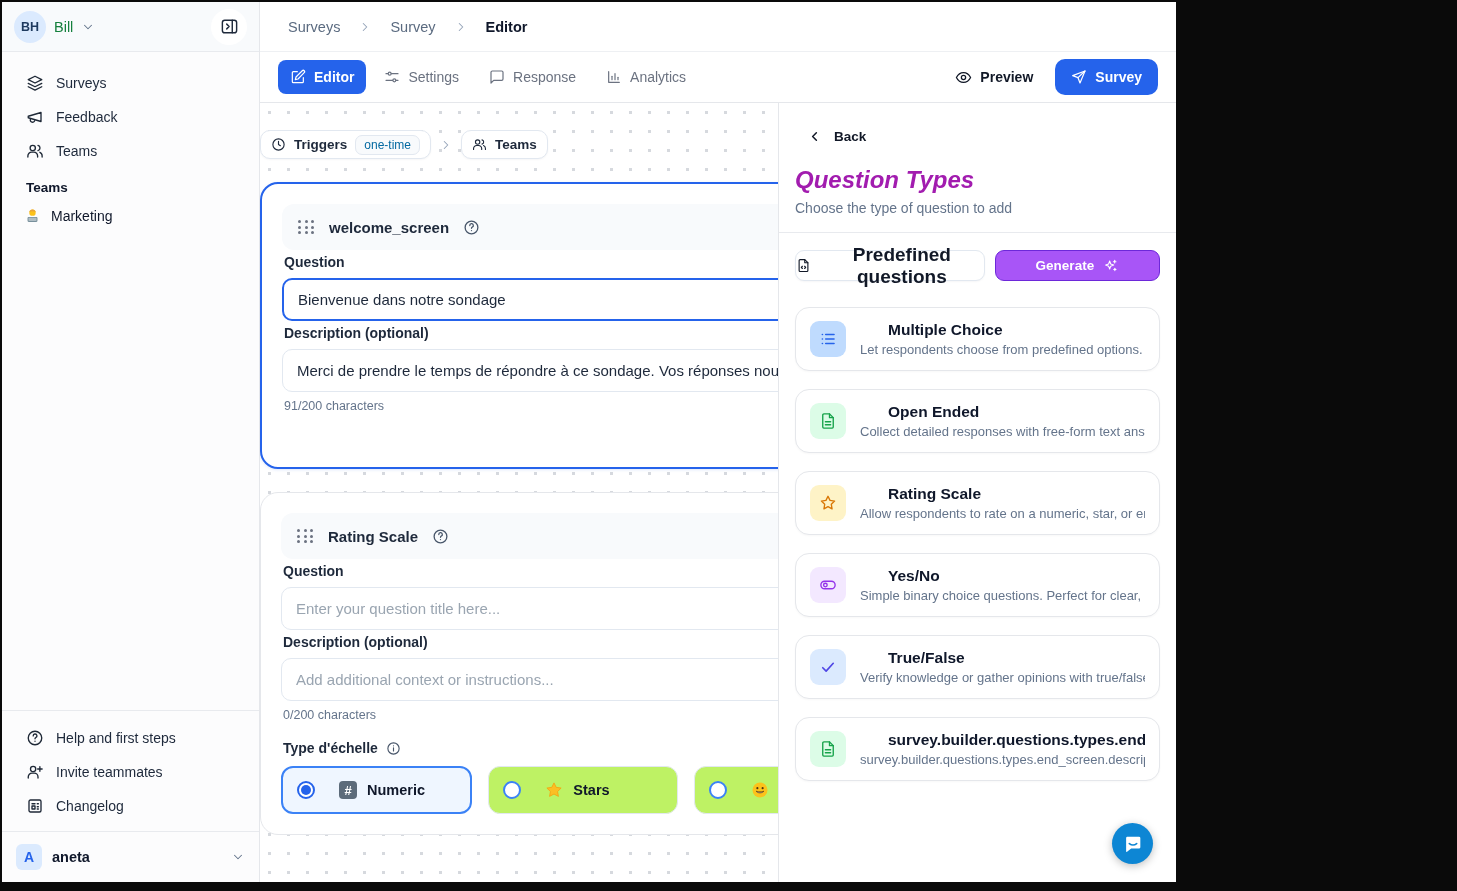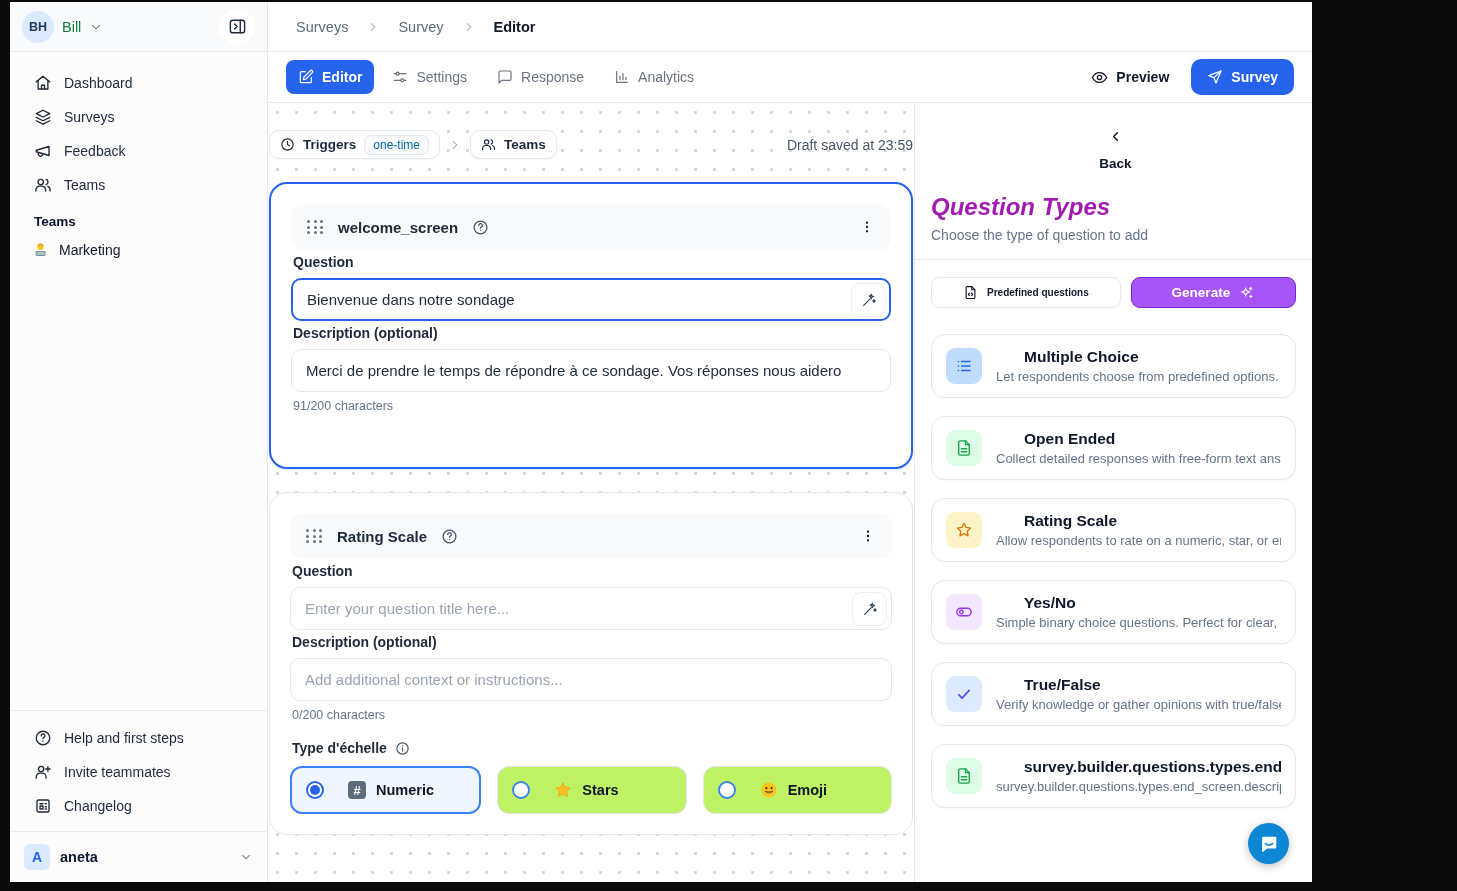--- a/index.html
+++ b/index.html
@@ -1,18 +1,18 @@
 <!DOCTYPE html>
 <html><head>
 <meta charset="utf-8">
 <style>
   * { margin:0; padding:0; box-sizing:border-box; }
   html,body { width:1457px; height:891px; overflow:hidden; background:#0a0a0a;
               font-family:"Liberation Sans", sans-serif; }
-  .app { position:absolute; top:2px; left:10px; width:1302px; height:880px;
+  .app { position:absolute; top:2px; left:2px; width:1174px; height:880px;
          background:#fff; display:flex; overflow:hidden; }
 
   svg { display:block; }
   .ico { stroke:currentColor; fill:none; stroke-width:1.8; stroke-linecap:round; stroke-linejoin:round; }
 
   
   .sidebar { width:258px; min-width:258px; height:100%; background:#fcfcfd;
              border-right:1px solid #e5e7eb; display:flex; flex-direction:column; }
   .sb-head { height:50px; background:#f8fafc; border-bottom:1px solid #e8eaee;
              display:flex; align-items:center; padding:0 12px; gap:8px; }
@@ -103,28 +103,28 @@
   .radio.on { border:2px solid #2563eb; position:relative; }
   .radio.on:after { content:""; position:absolute; inset:2px; border-radius:50%; background:#2563eb; }
   .opt-ico { margin-left:14px; display:flex; align-items:center; }
   .scale-opt .lbl { font-size:14.5px; font-weight:600; color:#0f172a; }
   .keycap { width:18px; height:18px; border-radius:4px; background:#5c6b7a; color:#fff; font-weight:bold;
             font-size:13px; display:flex; align-items:center; justify-content:center; }
 
   
   .panel { width:398px; min-width:398px; background:#fff; border-left:1px solid #e5e7eb;
            display:flex; flex-direction:column; overflow:hidden; }
-  .back-row { display:flex; align-items:center; gap:12px; padding:26px 24px 0 28px;
-              font-size:13.5px; font-weight:700; color:#111827; cursor:pointer;flex-direction:column; }
+  .back-row { display:flex; align-items:flex-end; gap:12px; padding:26px 24px 0 28px;
+              font-size:13.5px; font-weight:700; color:#111827; cursor:pointer; }
   .panel-title { font-size:24px; font-weight:800; color:#a21caf; padding:22px 16px 0;font-style:italic; }
   .panel-sub { font-size:14px; color:#64748b; padding:6px 16px 16px; }
   .panel-div { border-top:1px solid #e8eaee; }
   .panel-actions { display:flex; gap:10px; padding:17px 16px 10px; }
   .btn-predef { flex:1.15; height:31px; border-radius:9px; border:1px solid #e2e8f0; background:#fff;
-                display:flex; align-items:center; justify-content:center; gap:9px; font-size:10px;
+                display:flex; align-items:center; justify-content:center; gap:9px; font-size:19px;
                 font-weight:700; color:#111827; cursor:pointer; box-shadow:0 1px 2px rgba(16,24,40,.04); }
   .btn-generate { flex:1; height:31px; border-radius:9px; border:1.5px solid #6d28d9; background:#a855f7;
                   display:flex; align-items:center; justify-content:center; gap:9px; font-size:13.5px;
                   font-weight:700; color:#fff; cursor:pointer; }
   .type-list { padding:16px 16px; display:flex; flex-direction:column; gap:18px; overflow:hidden; }
   .type-card { height:64px; border:1px solid #e5e7eb; border-radius:14px; background:#fff;
                display:flex; align-items:center; gap:14px; padding:0 14px; cursor:pointer;
                box-shadow:0 1px 2px rgba(16,24,40,.03); }
   .type-ico { width:36px; height:36px; border-radius:9px; flex:none;
               display:flex; align-items:center; justify-content:center; }
@@ -155,30 +155,20 @@
           <svg class="ico" width="19" height="19" viewBox="0 0 24 24">
               <rect x="3" y="4" width="18" height="16" rx="3"></rect>
               <line x1="15.5" y1="4" x2="15.5" y2="20"></line>
               <path d="m8.5 9 3 3-3 3"></path>
             </svg>
         </span>
       </div>
     </div>
 
     <nav class="sb-nav">
-      <div class="sb-item">
-        <span class="nicon">
-          <svg class="ico" width="18" height="18" viewBox="0 0 24 24">
-              <path d="M3 10.5 12 3l9 7.5"></path>
-              <path d="M5.5 9v11h13V9"></path>
-              <path d="M10 20v-5h4v5"></path>
-            </svg>
-        </span>
-        <span>Dashboard</span>
-      </div>
       <div class="sb-item">
         <span class="nicon">
           <svg class="ico" width="18" height="18" viewBox="0 0 24 24">
               <path d="m12 3 9 4.5-9 4.5-9-4.5L12 3z"></path>
               <path d="m3 12.5 9 4.5 9-4.5"></path>
               <path d="m3 17 9 4.5L21 17"></path>
             </svg>
         </span>
         <span>Surveys</span>
       </div>

